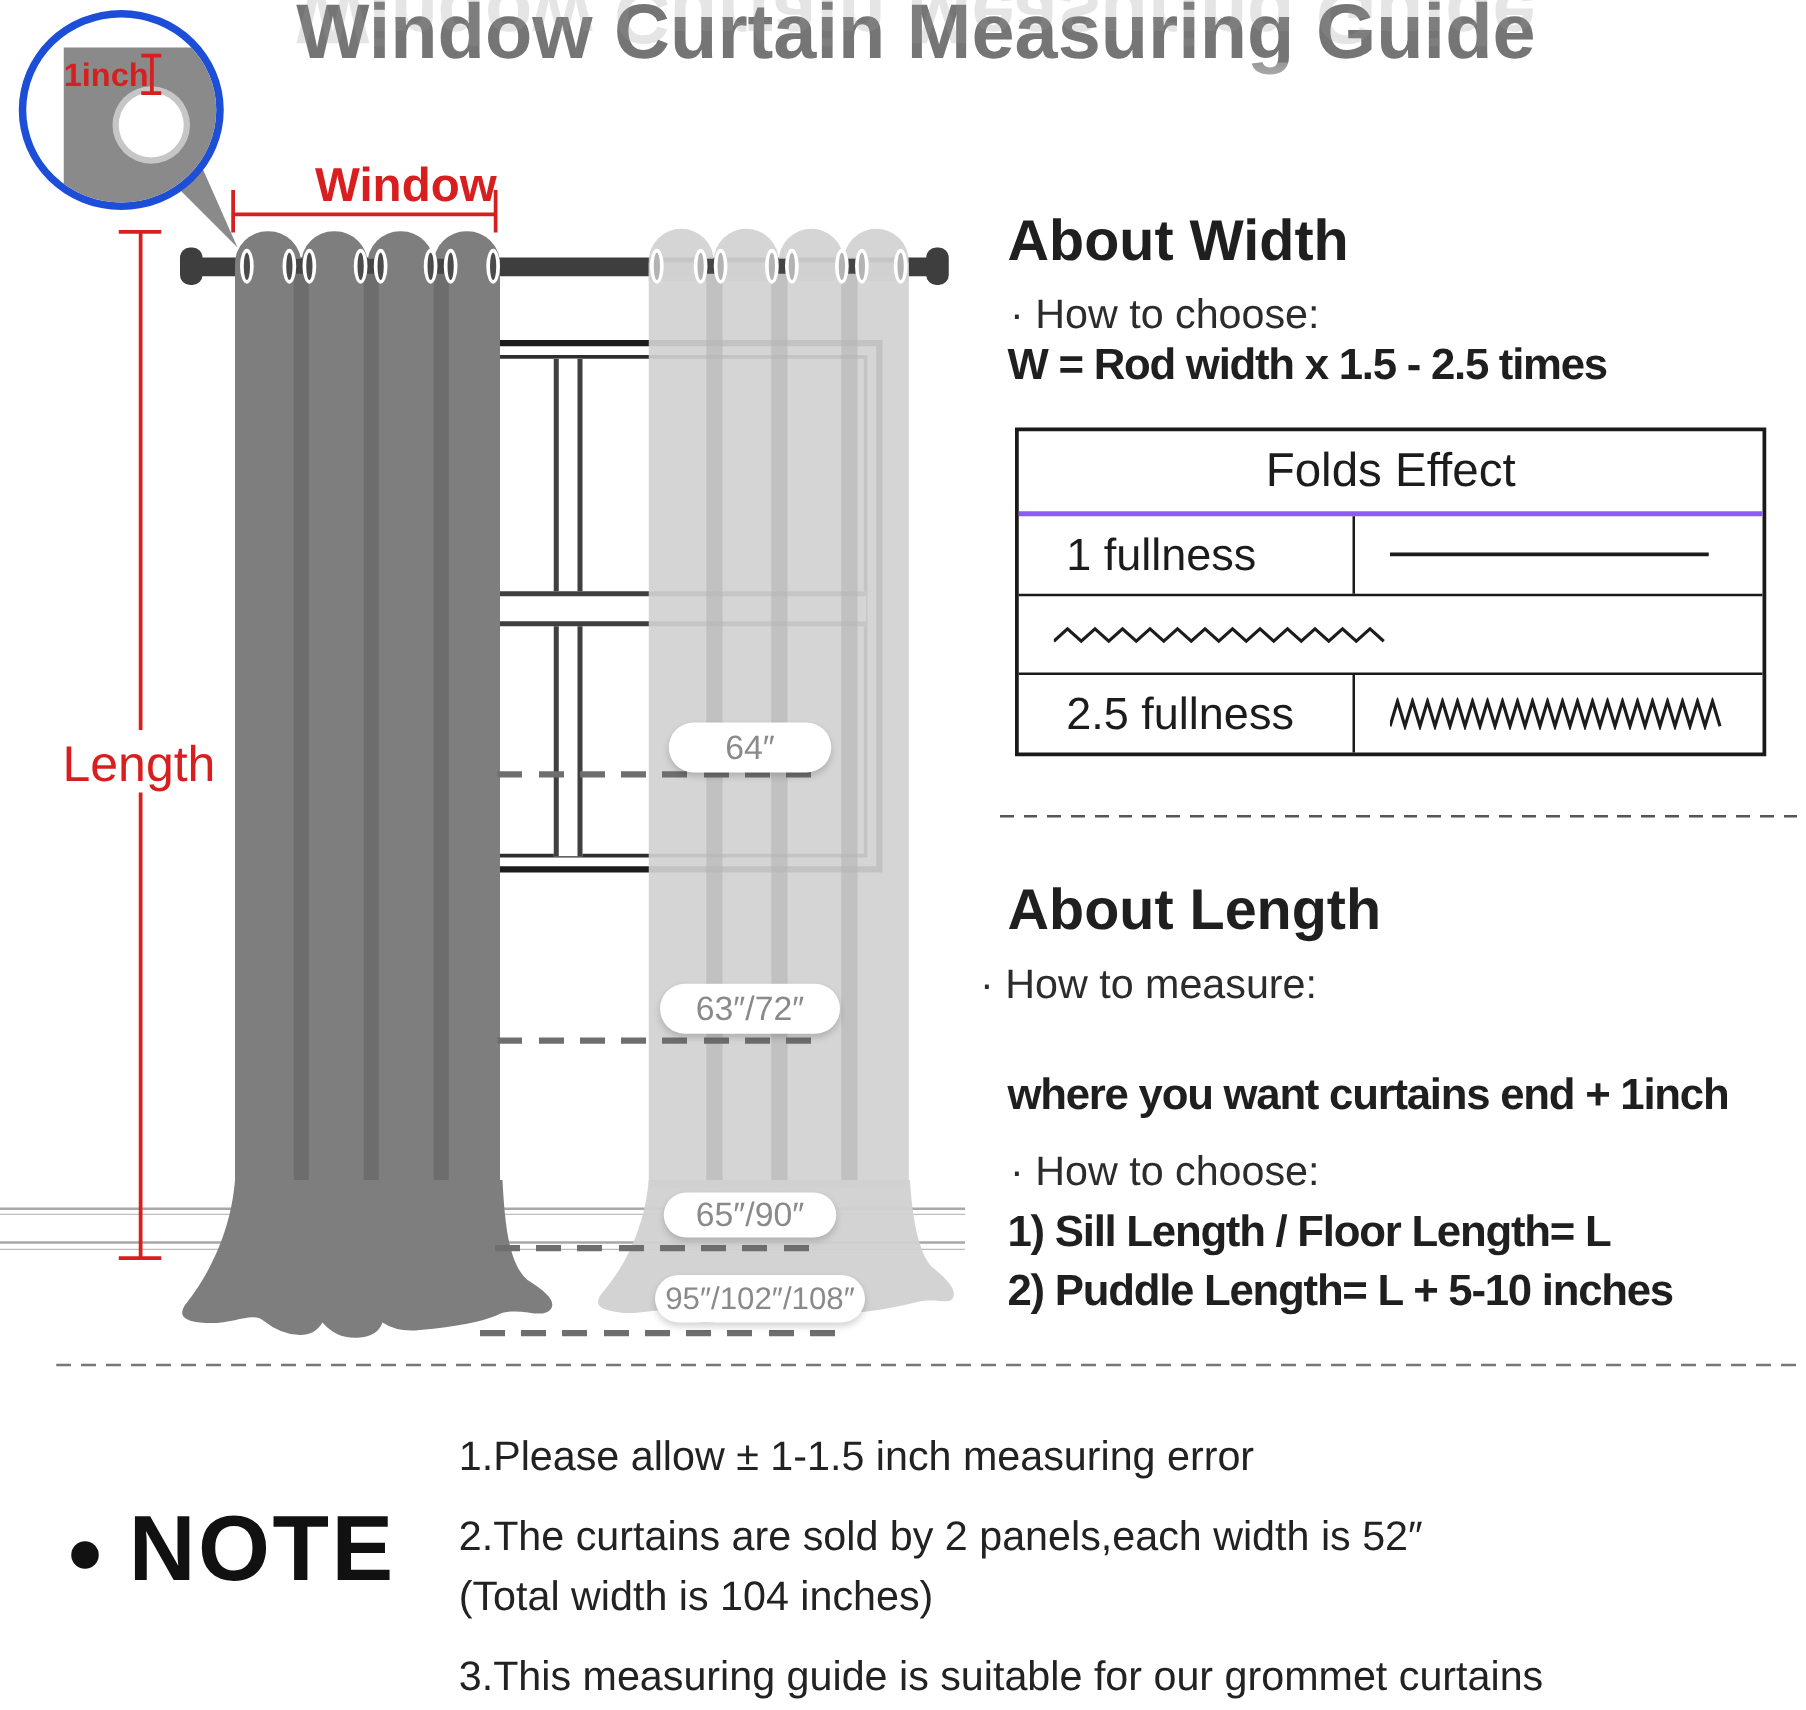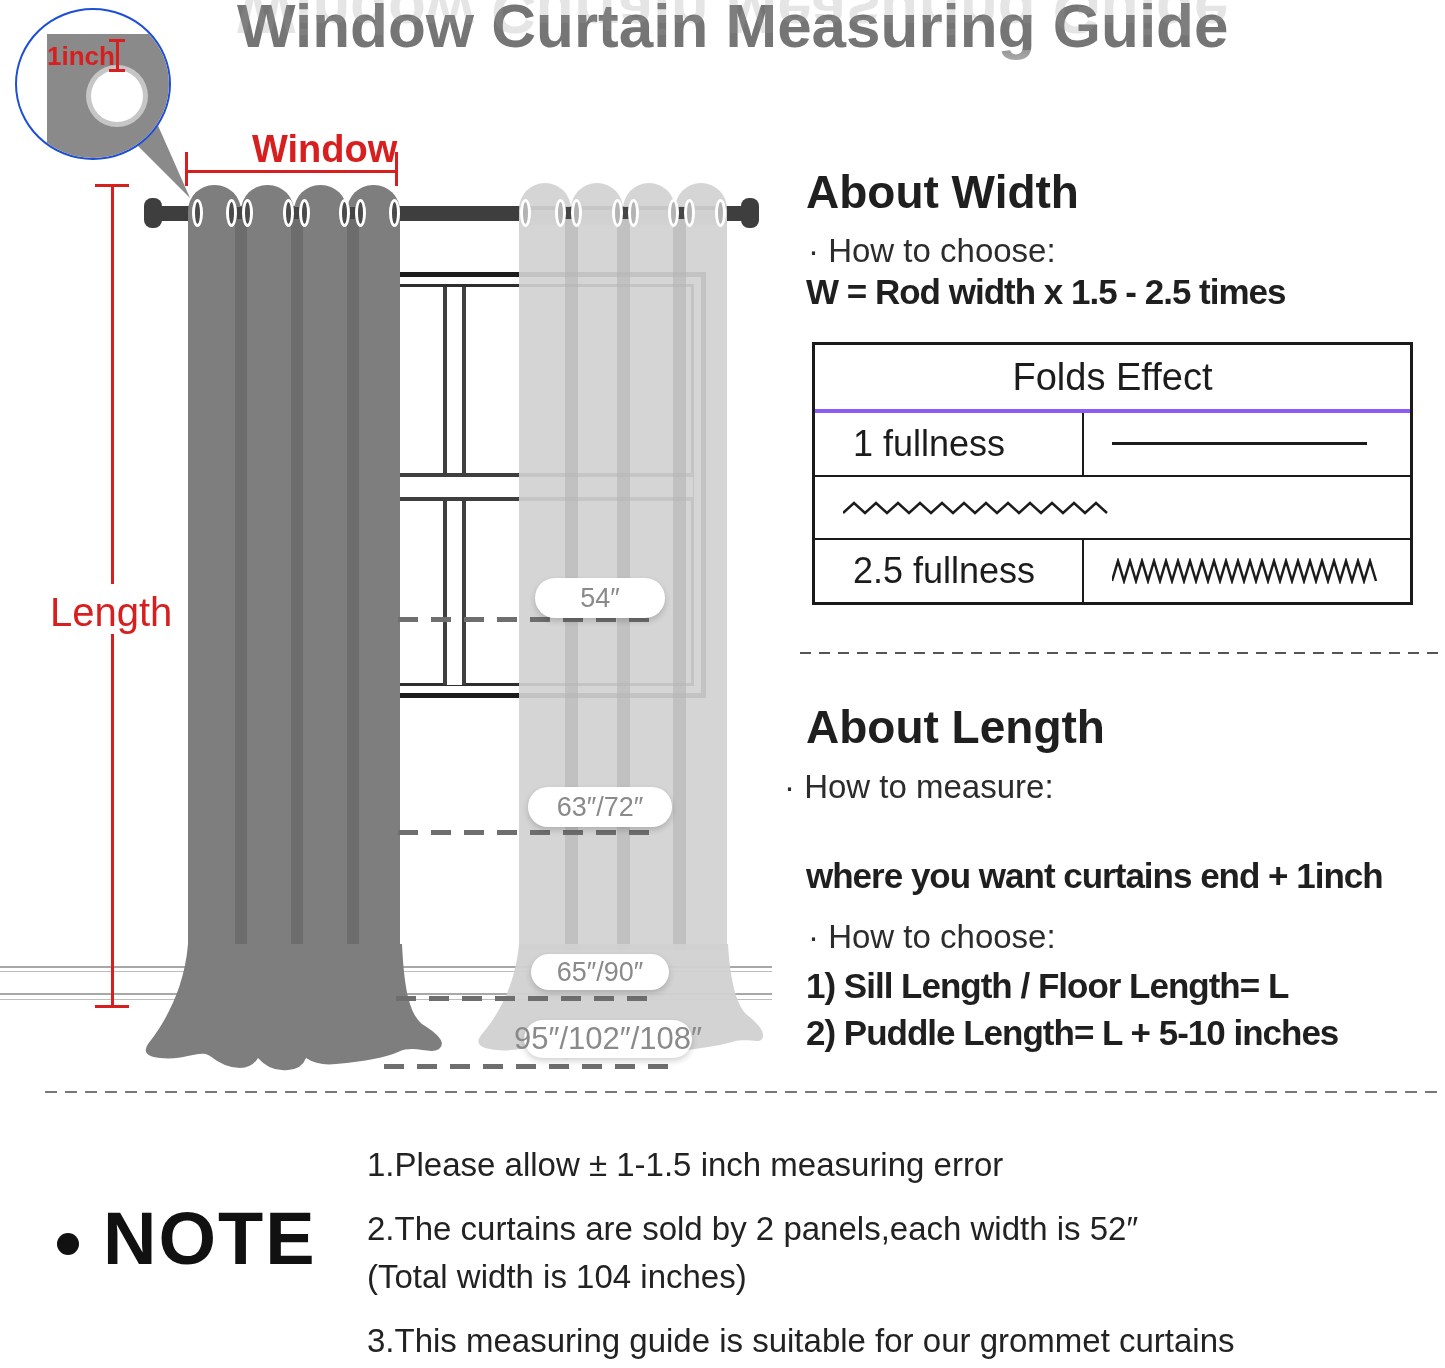--- a/index.html
+++ b/index.html
@@ -8,21 +8,21 @@
   .abs{position:absolute;}
 
   
   .title{left:237px;top:-10px;font-size:62px;font-weight:bold;color:#757575;letter-spacing:0px;white-space:nowrap;}
   .title-reflect{left:237px;top:48px;font-size:62px;font-weight:bold;color:#9a9a9a;opacity:.25;
                  transform:scaleY(-1);transform-origin:top;white-space:nowrap;}
   .title-fade{left:180px;top:50px;width:1140px;height:75px;
               background:linear-gradient(to bottom,rgba(255,255,255,.25) 0%,#fff 80%);}
 
   
-  .mag-circle{left:15px;top:8px;width:152px;height:148px;border:2px solid #1d4ed8;border-radius:50%;
+  .mag-circle{left:15px;top:8px;width:152px;height:148px;border:6px solid #1d4ed8;border-radius:50%;
               background:#fff;overflow:hidden;}
   .mag-tape{position:absolute;left:30px;top:24px;width:130px;height:130px;background:#8a8a8a;
             border-top-right-radius:26px;}
   .mag-ring{position:absolute;left:69px;top:55px;width:62px;height:62px;border-radius:50%;background:#c6c6c6;}
   .mag-hole{position:absolute;left:74px;top:60px;width:52px;height:52px;border-radius:50%;background:#fff;}
   .mag-label{position:absolute;left:30px;top:31px;font-size:26px;font-weight:bold;color:#d81f1f;}
   .mag-bracket-v{position:absolute;left:99px;top:30px;width:3px;height:32px;background:#d81f1f;}
   .mag-bracket-t{position:absolute;left:92px;top:29px;width:16px;height:3px;background:#d81f1f;}
   .mag-bracket-b{position:absolute;left:92px;top:59px;width:16px;height:3px;background:#d81f1f;}
 
@@ -166,29 +166,29 @@
     <div class="abs grommet" style="left:355px;"></div>
     <div class="abs grommet" style="left:389px;"></div>
   </div>
 
   <div class="abs mline" style="left:398px;top:617px;width:258px;"></div>
   <div class="abs mline" style="left:398px;top:830px;width:258px;"></div>
   <div class="abs mline" style="left:396px;top:996px;width:262px;"></div>
   <div class="abs mline" style="left:384px;top:1064px;width:286px;"></div>
 
   <div class="abs pill" style="left:535px;top:578px;width:130px;height:40px;">
-    <span>54″</span>
+    <span>64″</span>
   </div>
   <div class="abs pill" style="left:528px;top:787px;width:144px;height:40px;">
     <span>63″/72″</span>
   </div>
   <div class="abs pill" style="left:531px;top:954px;width:138px;height:36px;">
     <span>65″/90″</span>
   </div>
-  <div class="abs pill" style="left:524px;top:1020px;width:168px;height:38px;font-size:31px;">
+  <div class="abs pill" style="left:524px;top:1020px;width:168px;height:38px;font-size:25px;">
     <span>95″/102″/108″</span>
   </div>
 
   <div class="abs red width-label">Window</div>
   <div class="abs width-line"></div>
   <div class="abs width-tick" style="left:185px;"></div>
   <div class="abs width-tick" style="left:395px;"></div>
 
   <div class="abs len-tick" style="top:184px;"></div>
   <div class="abs len-line" style="top:186px;height:398px;"></div>

